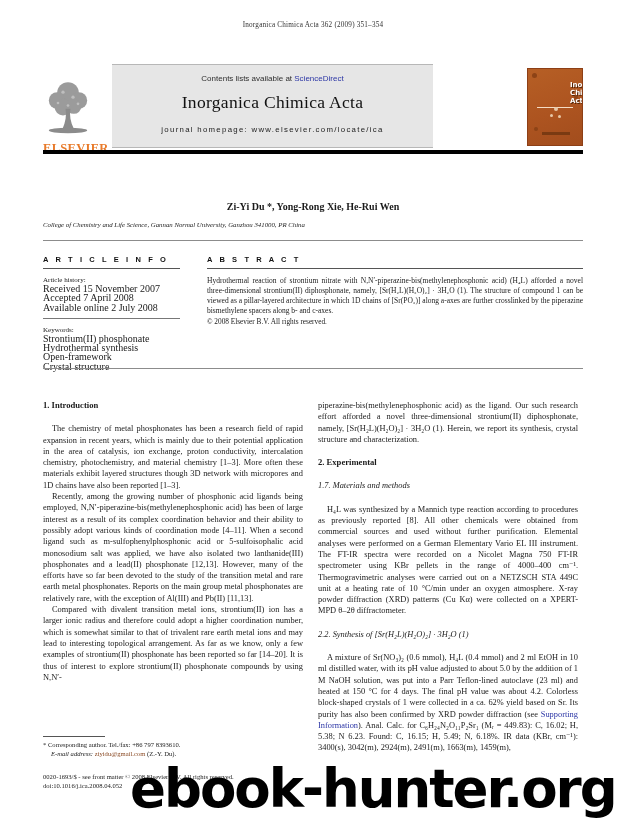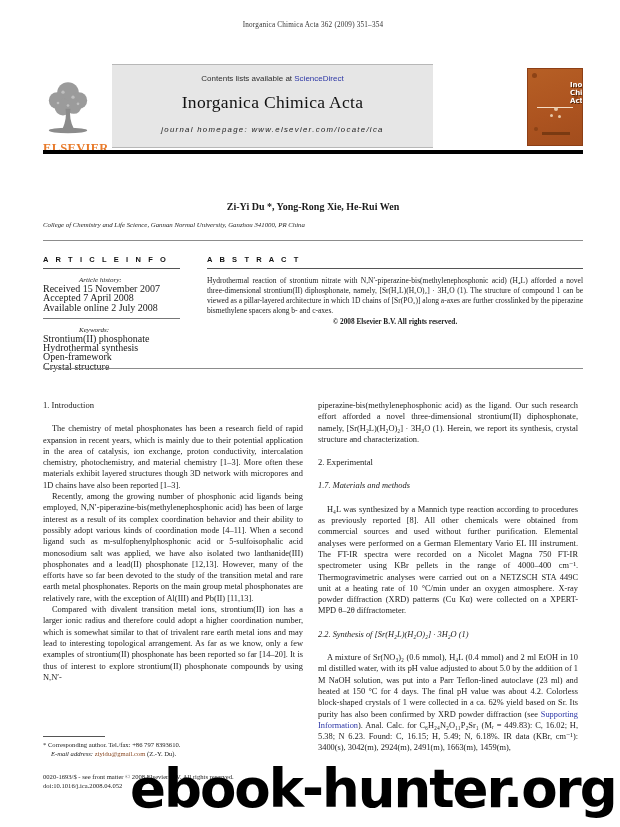--- a/index.html
+++ b/index.html
@@ -13,21 +13,21 @@
   .hdr{position:absolute;top:61px;left:43px;width:540px;height:88px;}
   .logo{position:absolute;left:0;top:19px;width:68px;height:84px;text-align:left;}
   .logo-word{font-family:"Liberation Serif",serif;font-weight:bold;color:#e87a2a;
     font-size:12.5px;letter-spacing:.3px;margin-top:1px;}
   .graybox{position:absolute;left:69px;top:3px;width:321px;height:82px;background:#e6e6e6;
     border-top:1px solid #b7b7b7;border-bottom:1px solid #b7b7b7;text-align:center;}
   .contents-line{font-size:8px;color:#2e2e2e;margin-top:9px;font-family:"Liberation Sans",sans-serif;}
   .contents-line a{color:#2b35a5;text-decoration:none;}
   .jtitle{font-size:17.5px;color:#111;margin-top:9px;letter-spacing:.3px;}
   .homepage{font-size:7.8px;letter-spacing:1.3px;color:#222;margin-top:12px;
-    font-family:"Liberation Sans",sans-serif;font-style:italic;}
+    font-family:"Liberation Sans",sans-serif;}
   .cover{position:absolute;left:484px;top:7px;width:56px;height:78px;
     background:linear-gradient(160deg,#b65f25 0%,#ad5420 55%,#a24d1d 100%);
     border:1px solid #8d3f16;box-sizing:border-box;overflow:hidden;}
   .cover-t1{font-family:"DejaVu Sans",sans-serif;font-weight:bold;color:#fff;
     font-size:7px;text-align:center;margin-top:12px;line-height:8px;
     text-shadow:1px 1px 0 #4d2208;padding-left:42px;}
   .cover-rule{width:36px;height:1px;background:#f5dcc4;margin:2px auto 0 auto;}
   .cover-molecule{position:absolute;left:22px;top:38px;width:12px;height:12px;}
   .cover-molecule i{position:absolute;background:#e8c9a8;border-radius:50%;}
   .cover-bar{position:absolute;left:14px;bottom:10px;width:28px;height:3px;background:#7a3a12;}
@@ -38,30 +38,30 @@
   
   .atitle{position:absolute;top:170px;left:43px;width:540px;font-size:15.5px;color:#000;}
   .authors{position:absolute;top:201px;left:43px;width:540px;font-size:10px;font-weight:bold;text-align:center;}
   .affil{position:absolute;top:221px;left:43px;width:540px;font-size:6.8px;font-style:italic;color:#222;}
   
   .blockhead{font-family:"Liberation Sans",sans-serif;font-weight:bold;font-size:7.5px;
     letter-spacing:2.6px;color:#111;}
   .headrule{height:1px;background:#555;margin-top:4px;}
   .infocol{position:absolute;top:255px;left:43px;width:137px;}
   .abscol{position:absolute;top:255px;left:207px;width:376px;}
-  .info-label{font-size:7px;font-style:italic;margin-top:7px;margin-left:36px;}
+  .info-label{font-size:7px;margin-top:7px;}
   .info-line{font-size:10px;line-height:9.3px;}
   .midrule{height:1px;background:#777;margin-top:6px;}
   .abstext{font-size:7.5px;line-height:10px;text-align:justify;margin-top:7px;}
-  .abscopy{font-size:7.3px;text-align:center;margin-top:1px;font-weight:bold;}
+  .abscopy{font-size:7.3px;text-align:left;margin-top:1px;}
   
   .col{position:absolute;top:400px;width:260px;font-size:8.4px;line-height:11.3px;text-align:justify;}
   .col-left{left:43px;}
   .col-right{left:318px;}
-  .sechead{font-weight:normal;font-size:8.6px;margin:0 0 12px 0;}
+  .sechead{font-weight:bold;font-size:8.6px;margin:0 0 12px 0;}
   .subhead{font-style:italic;font-size:8.4px;margin:12px 0 12px 0;}
   .col p{margin:0;text-indent:9px;}
   .col p.noindent{text-indent:0;}
   .col p + p{margin-top:0;}
   .gap{height:12px;}
   a.blue{color:#2b35a5;text-decoration:none;}
   
   .footnote{position:absolute;left:43px;top:736px;width:260px;font-size:6.6px;line-height:8.8px;color:#222;}
   .fnrule{width:62px;height:1px;background:#555;margin-bottom:4px;}
   .fn-line2{margin-left:8px;}

